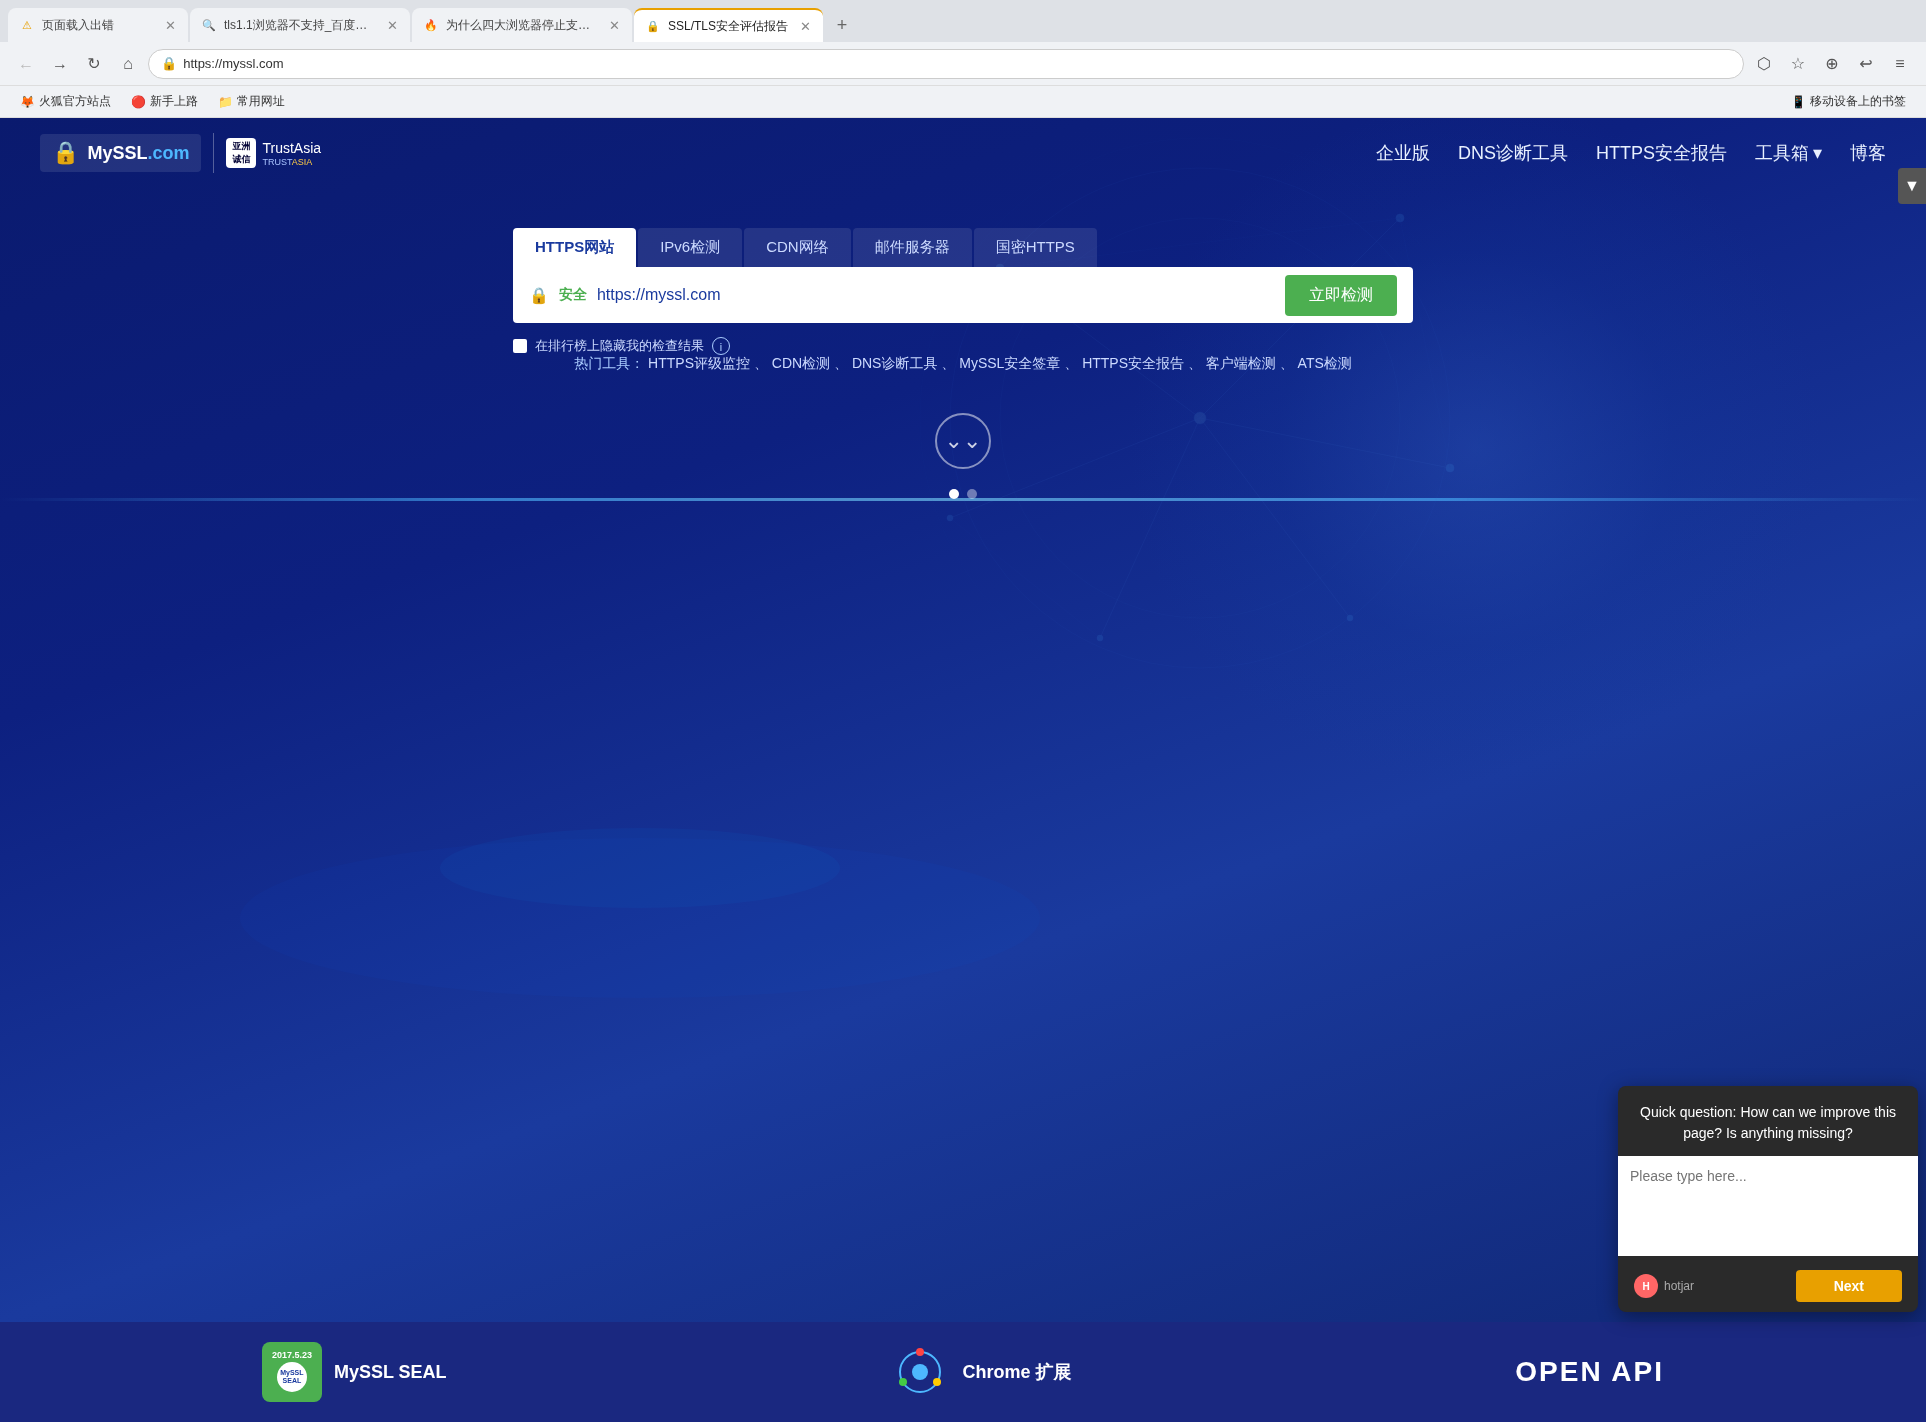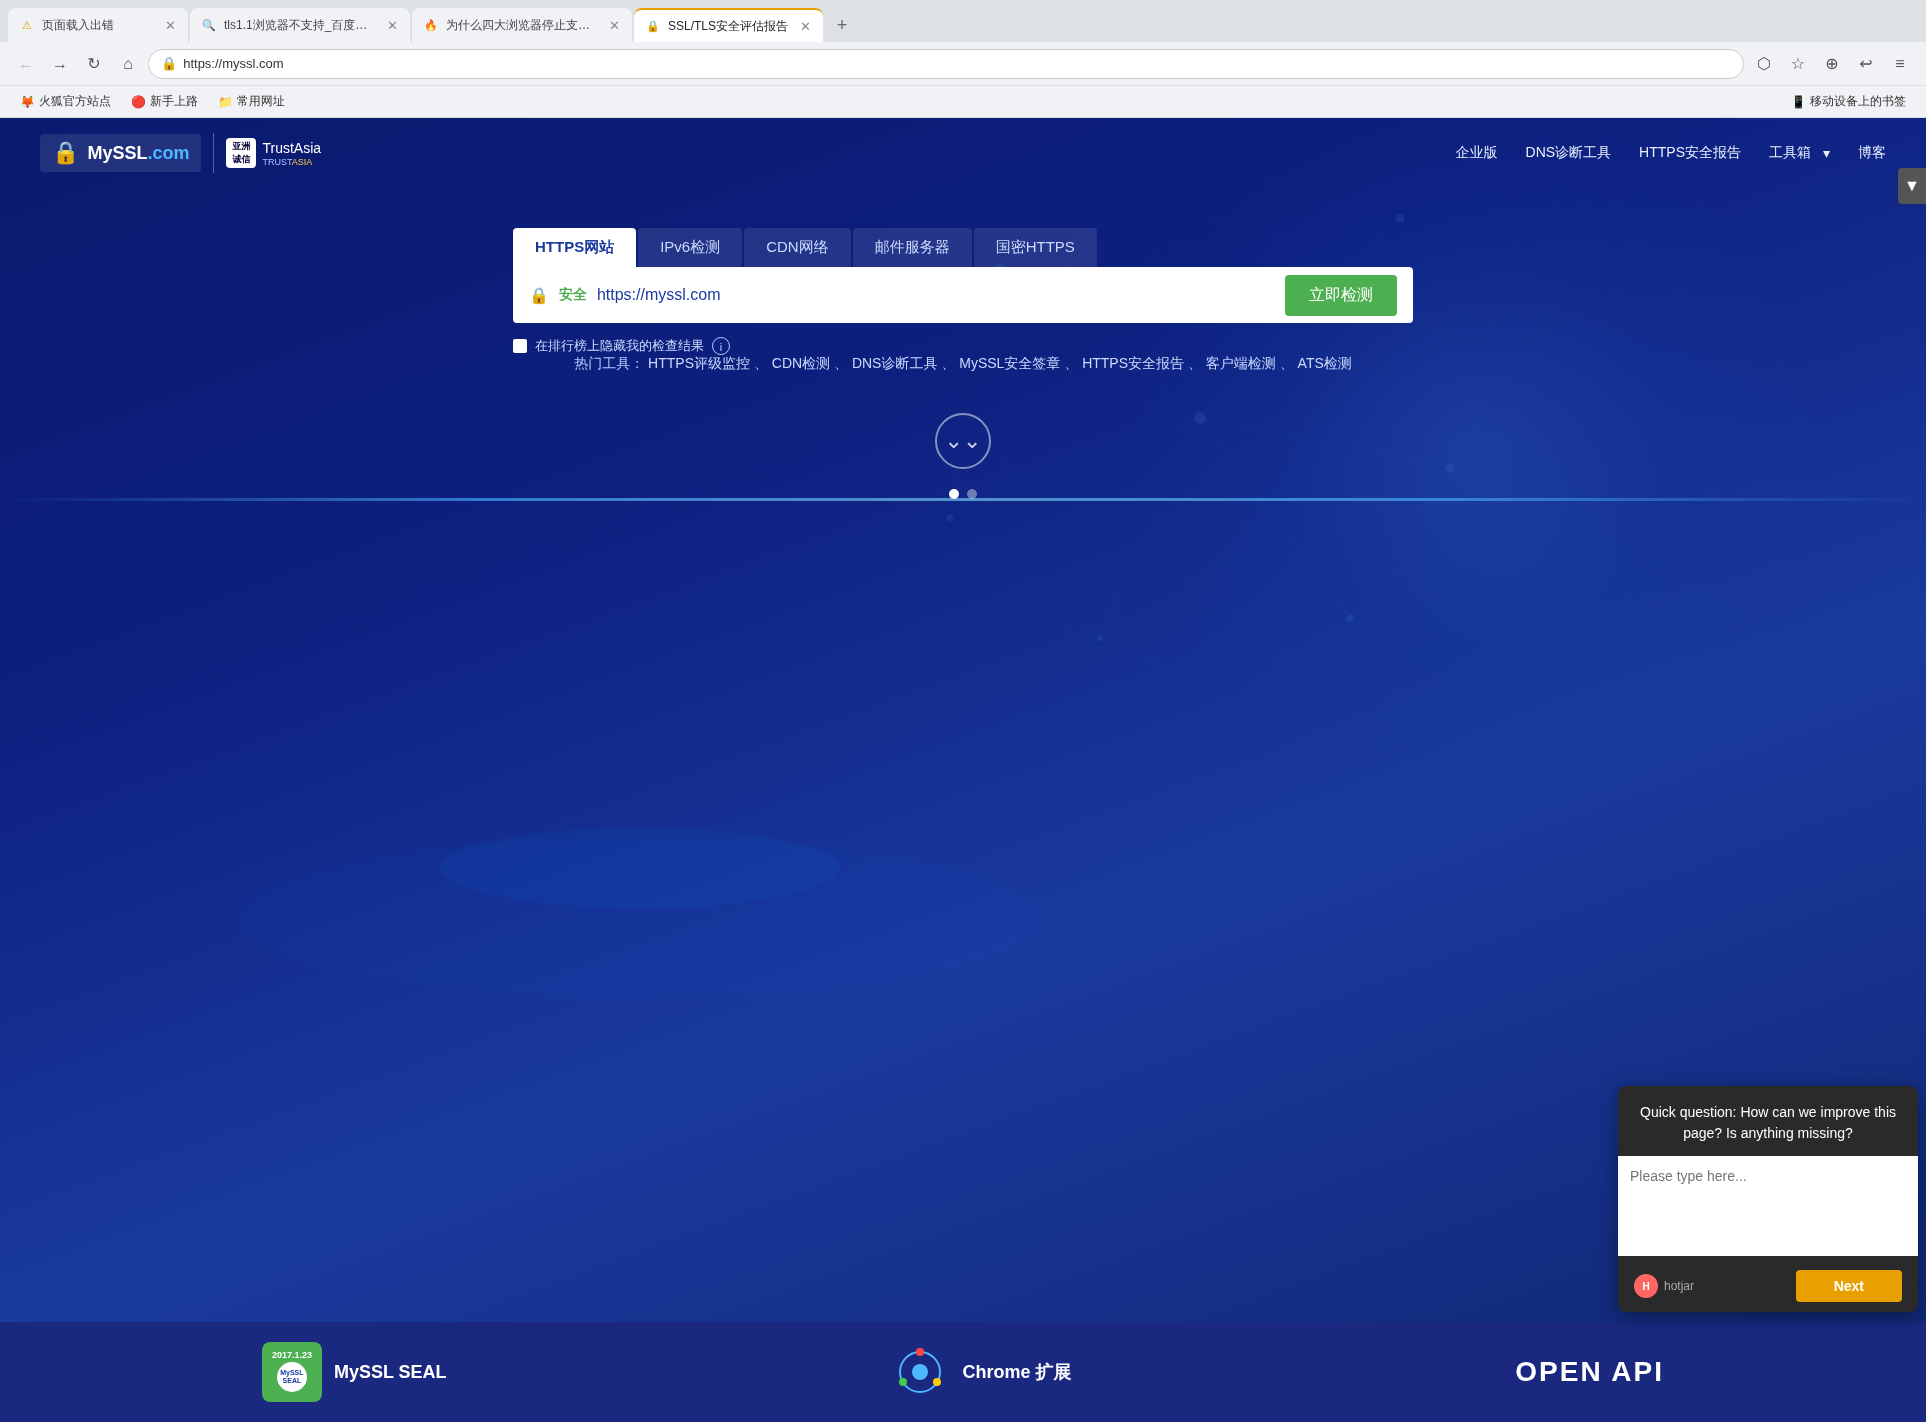--- a/index.html
+++ b/index.html
@@ -51,22 +51,22 @@
     .logo-myssl { background: rgba(255,255,255,0.1); border-radius: 4px; padding: 6px 12px; display: flex; align-items: center; gap: 8px; }
     .logo-lock { color: #fff; font-size: 22px; }
     .logo-text { color: #fff; font-size: 18px; font-weight: bold; }
     .logo-text span { color: #4db8ff; }
     .logo-divider { width: 1px; height: 40px; background: rgba(255,255,255,0.3); }
     .logo-trustasia { display: flex; align-items: center; gap: 6px; }
     .trustasia-icon { width: 30px; height: 30px; background: #fff; border-radius: 4px; display: flex; align-items: center; justify-content: center; font-size: 10px; color: #003; font-weight: bold; }
     .trustasia-text { color: #fff; font-size: 14px; }
 
     .site-nav-links { display: flex; align-items: center; gap: 28px; }
-    .nav-link { color: #e8f0ff; font-size: 14px; cursor: pointer; text-decoration: none; }
-    .nav-link.with-arrow { display: flex; align-items: center; gap: 12px; }
+    .nav-link { color: #e8f0ff; font-size: 18px; cursor: pointer; text-decoration: none; }
+    .nav-link.with-arrow { display: flex; align-items: center; gap: 4px; }
 
     
     .hero-section { flex: 1; display: flex; flex-direction: column; align-items: center; padding-top: 40px; position: relative; z-index: 5; }
     .hero-title { font-size: 68px; font-weight: bold; color: #fff; text-align: center; margin-bottom: 40px; text-shadow: 0 2px 20px rgba(0,50,200,0.5); letter-spacing: 2px; }
 
     
     .search-container { width: 900px; }
     .search-tabs { display: flex; gap: 2px; margin-bottom: 0; }
     .search-tab { padding: 10px 22px; font-size: 15px; cursor: pointer; border-radius: 4px 4px 0 0; color: #ccdaff; background: rgba(255,255,255,0.1); }
     .search-tab.active { background: #fff; color: #1a3a9e; font-weight: bold; }
@@ -296,21 +296,21 @@
         <div class="slider-dots">
           <div class="dot active"></div>
           <div class="dot"></div>
         </div>
       </div>
 
       <div class="bottom-bar">
         <div class="bottom-item">
           <div class="bottom-icon-green">
             <div style="text-align:center;">
-              <div style="font-size:9px;color:#fff;font-weight:bold;">2017.1.23</div>
+              <div style="font-size:9px;color:#fff;font-weight:bold;">2017.5.23</div>
               <div style="font-size:8px;background:#fff;color:#1a3a9e;border-radius:50%;width:30px;height:30px;display:flex;align-items:center;justify-content:center;margin:2px auto;">
                 <span style="font-size:7px;font-weight:bold;text-align:center;line-height:1.2;">MySSL<br>SEAL</span>
               </div>
             </div>
           </div>
           <span class="bottom-text">MySSL SEAL</span>
         </div>
         <div class="bottom-item">
           <div class="bottom-icon-gray">
             <svg width="50" height="50" viewBox="0 0 50 50">

